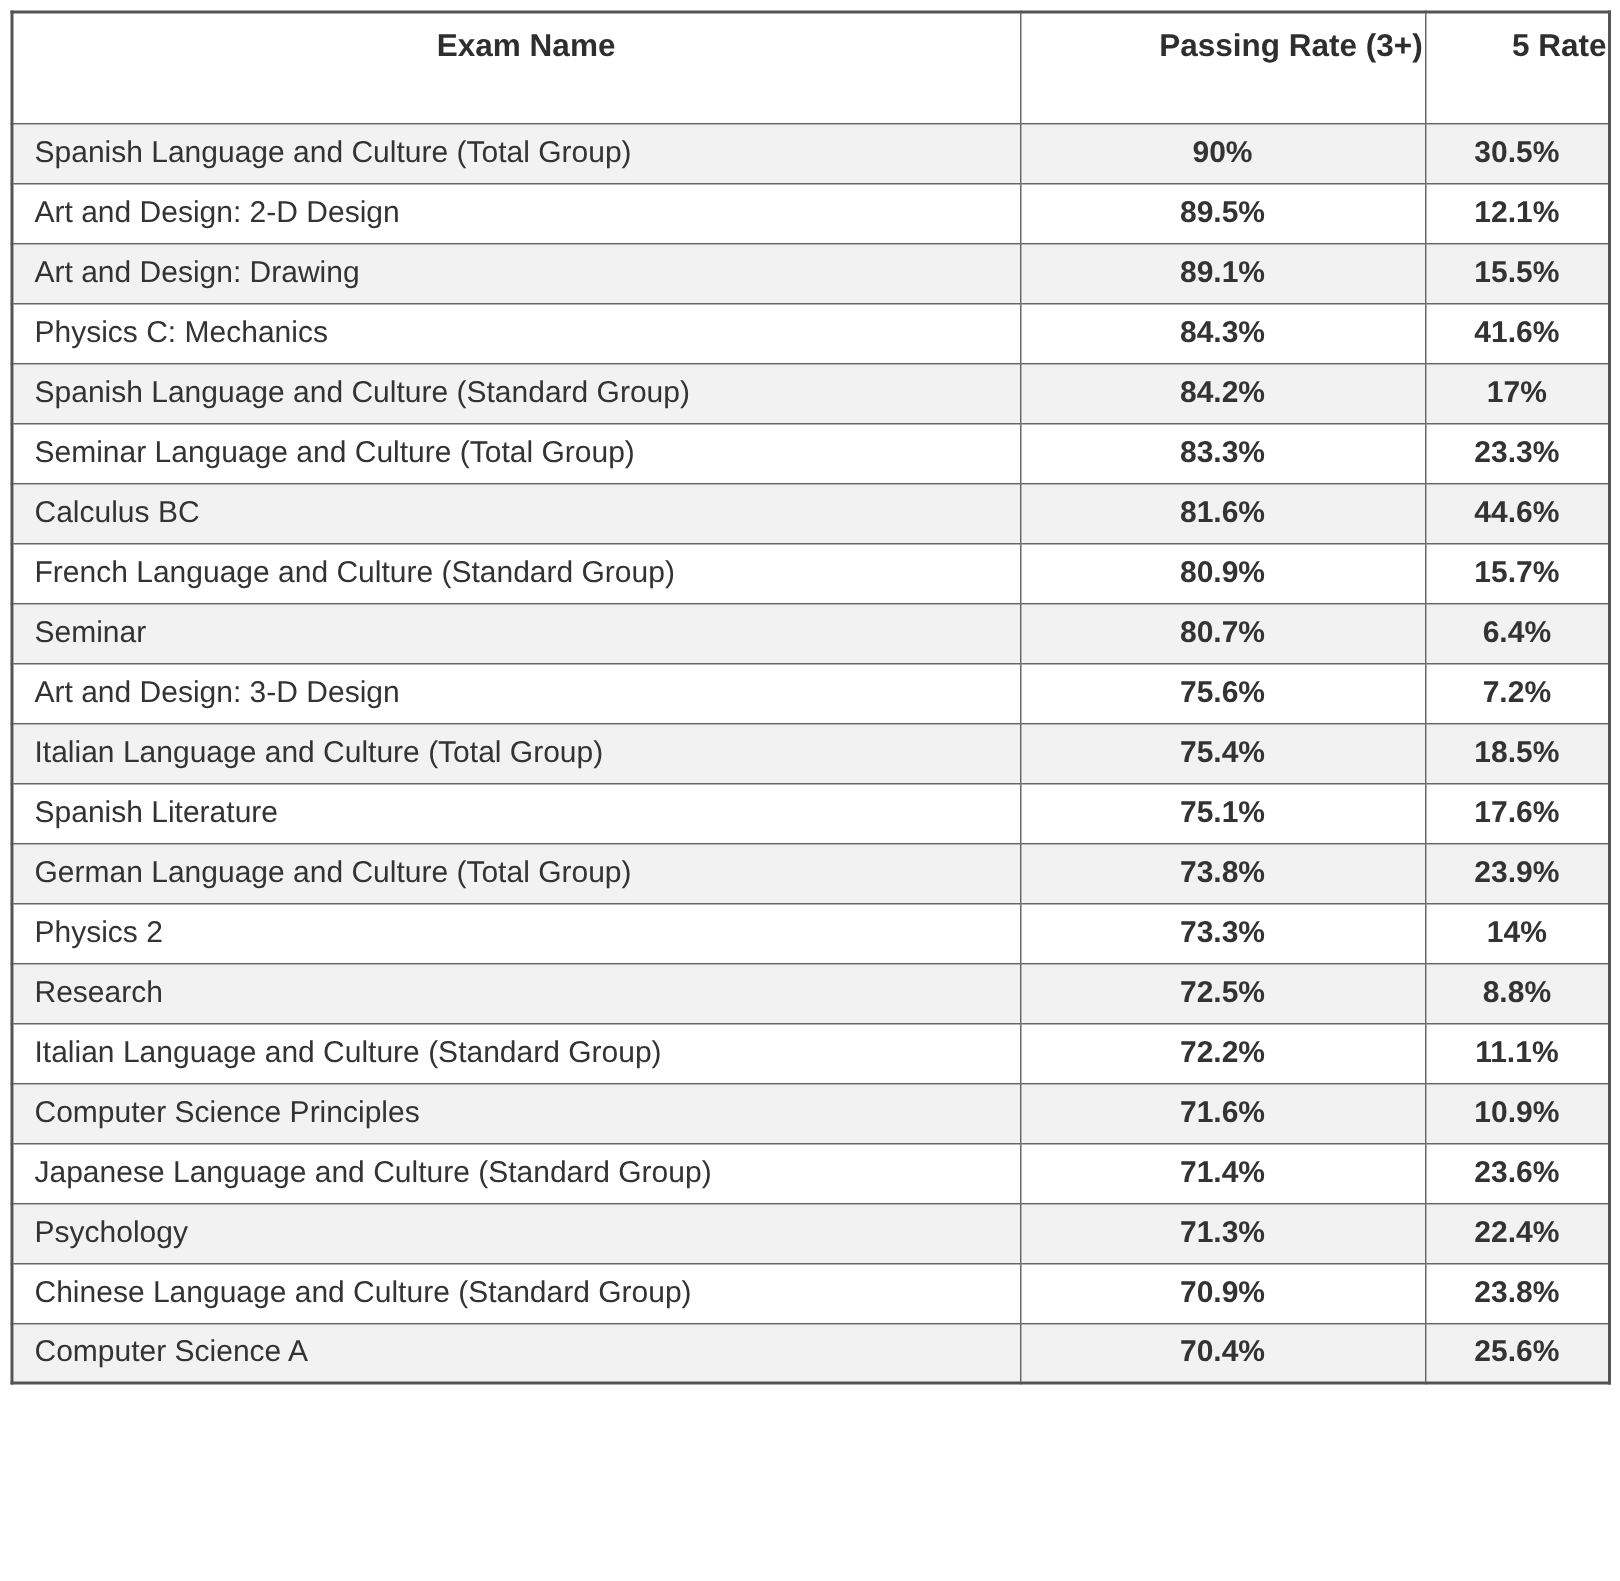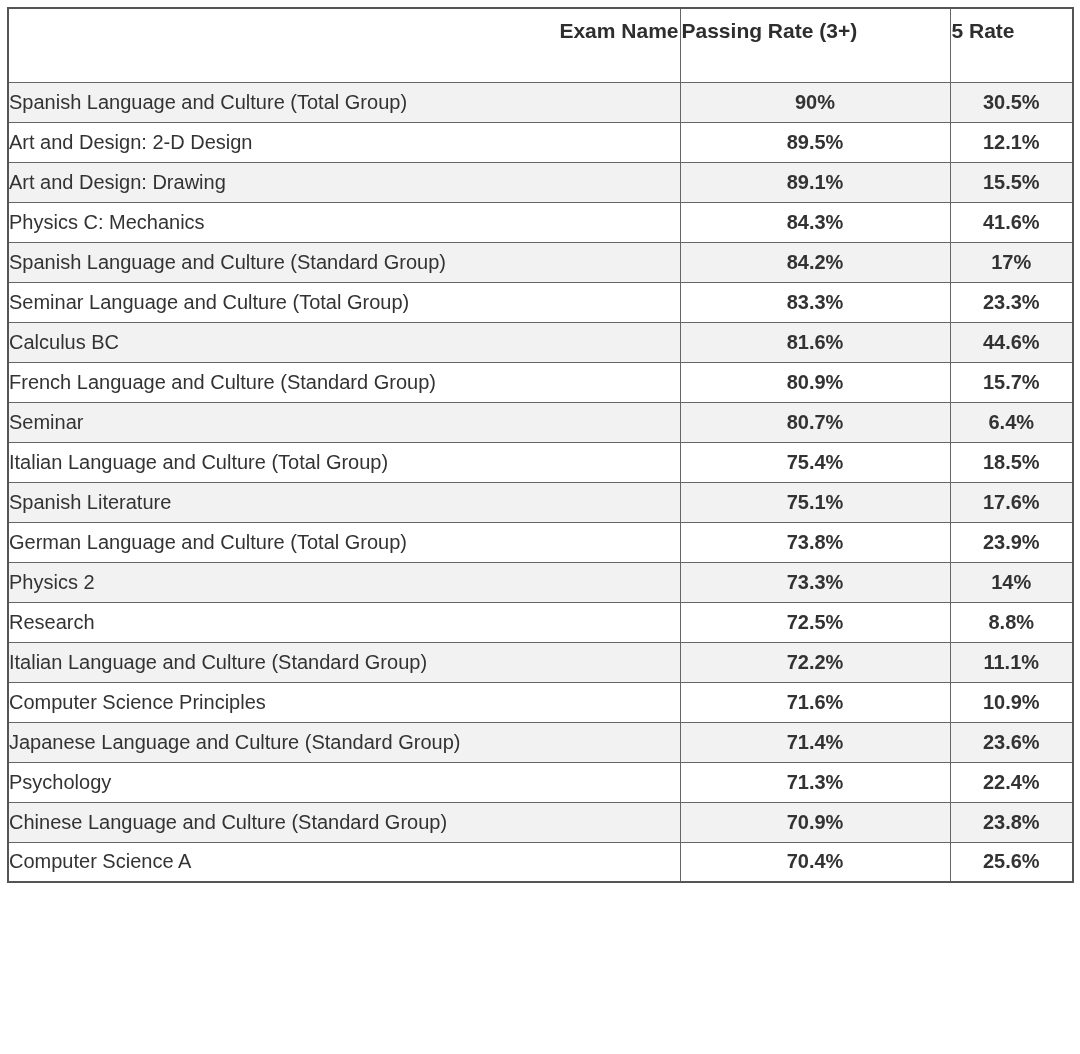--- a/index.html
+++ b/index.html
@@ -34,37 +34,37 @@
   thead th {
     height: 74px;
     vertical-align: top;
     padding-top: 10px;
     font-size: 21px;
     font-weight: 700;
     color: #2e2e2e;
     background: #ffffff;
   }
   thead th.h-exam {
-    text-align: right;
+    text-align: center;
     padding-left: 14px;
   }
   thead th.h-passing,
   thead th.h-five {
-    text-align: left;
+    text-align: right;
   }
 
   
   tbody td {
     height: 40px;
     font-size: 20px;
     vertical-align: middle;
   }
   tbody td:first-child {
     text-align: left;
-    padding-left: 0;
+    padding-left: 14px;
   }
   tbody td:nth-child(2),
   tbody td:nth-child(3) {
     text-align: center;
     font-weight: bold;
   }
   tbody tr:nth-child(odd)  { background: #f2f2f2; }
   tbody tr:nth-child(even) { background: #ffffff; }
 </style>
 </head>
@@ -124,20 +124,25 @@
           <td>French Language and Culture (Standard Group)</td>
           <td>80.9%</td>
           <td>15.7%</td>
         </tr>
         <tr>
           <td>Seminar</td>
           <td>80.7%</td>
           <td>6.4%</td>
         </tr>
         <tr>
+          <td>Art and Design: 3-D Design</td>
+          <td>75.6%</td>
+          <td>7.2%</td>
+        </tr>
+        <tr>
           <td>Italian Language and Culture (Total Group)</td>
           <td>75.4%</td>
           <td>18.5%</td>
         </tr>
         <tr>
           <td>Spanish Literature</td>
           <td>75.1%</td>
           <td>17.6%</td>
         </tr>
         <tr>

